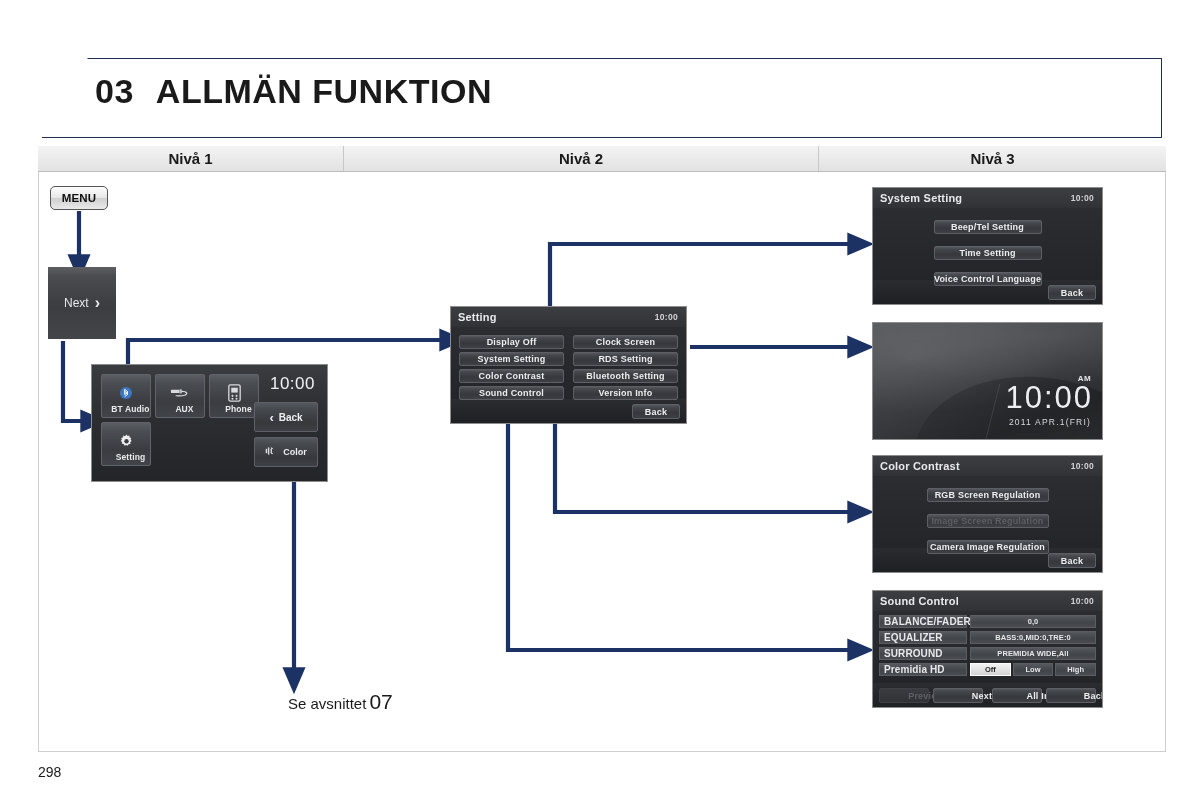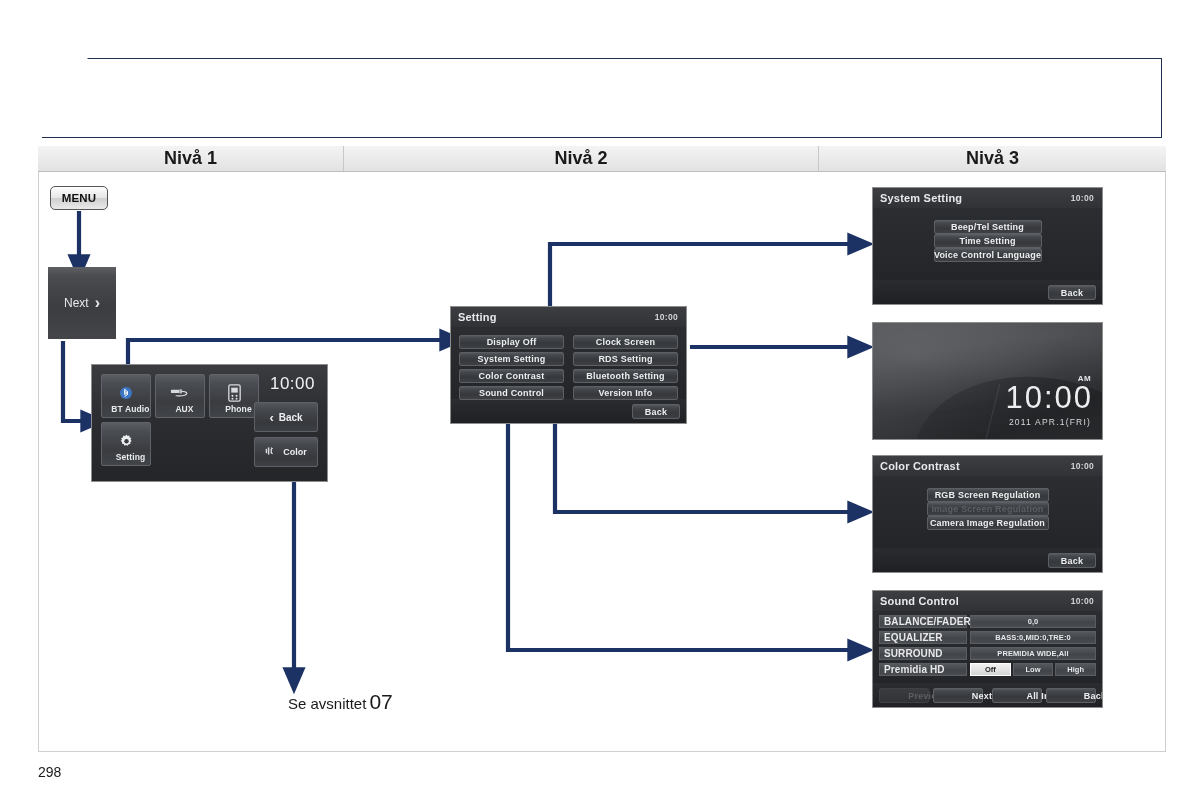--- a/index.html
+++ b/index.html
@@ -64,21 +64,21 @@
     left: 38px; top: 146px;
     width: 1128px; height: 26px;
     display: flex;
     background: linear-gradient(to bottom, #f4f4f4 0%, #e2e2e2 100%);
     border-bottom: 1px solid #bdbdbd;
   }
   .level-cell {
     display: flex;
     align-items: center;
     justify-content: center;
-    font-size: 18px;
+    font-size: 15px;
     font-weight: bold;
     color: #1a1a1a;
     border-right: 1px solid #c8c8c8;
     height: 100%;
   }
   .level-cell:last-child { border-right: none; }
   #level-cell-1 { width: 306px; }
   #level-cell-2 { width: 475px; }
   #level-cell-3 { flex: 1; }
 
@@ -224,21 +224,21 @@
 
   
   #system-setting-screen {
     left: 872px; top: 187px;
     width: 231px; height: 118px;
   }
   .centered-btn-stack {
     position: absolute;
     left: 50%; transform: translateX(-50%);
     top: 32px;
-    display: flex; flex-direction: column; gap: 0;
+    display: flex; flex-direction: column; gap: 12px;
     width: 108px;
   }
   .centered-btn-stack .hu-btn { height: 14px; }
 
   
   #clock-screen {
     left: 872px; top: 322px;
     width: 231px; height: 118px;
     border: 1px solid #8d8d8d;
     background:
@@ -365,20 +365,23 @@
     font-size: 14px; color: #1a1a1a;
   }
 </style>
 </head>
 <body>
 
 <div id="page">
 
   <div id="title-banner"></div>
   <div id="title-banner-inner"></div>
+  <div id="chapter-title">
+    <span id="chapter-number">03</span><span>ALLMÄN FUNKTION</span>
+  </div>
 
   <div id="content-frame"></div>
 
   <div id="level-header">
     <div class="level-cell" id="level-cell-1">Nivå 1</div>
     <div class="level-cell" id="level-cell-2">Nivå 2</div>
     <div class="level-cell" id="level-cell-3">Nivå 3</div>
   </div>
 
   <svg id="arrows" viewBox="0 0 1200 800">

